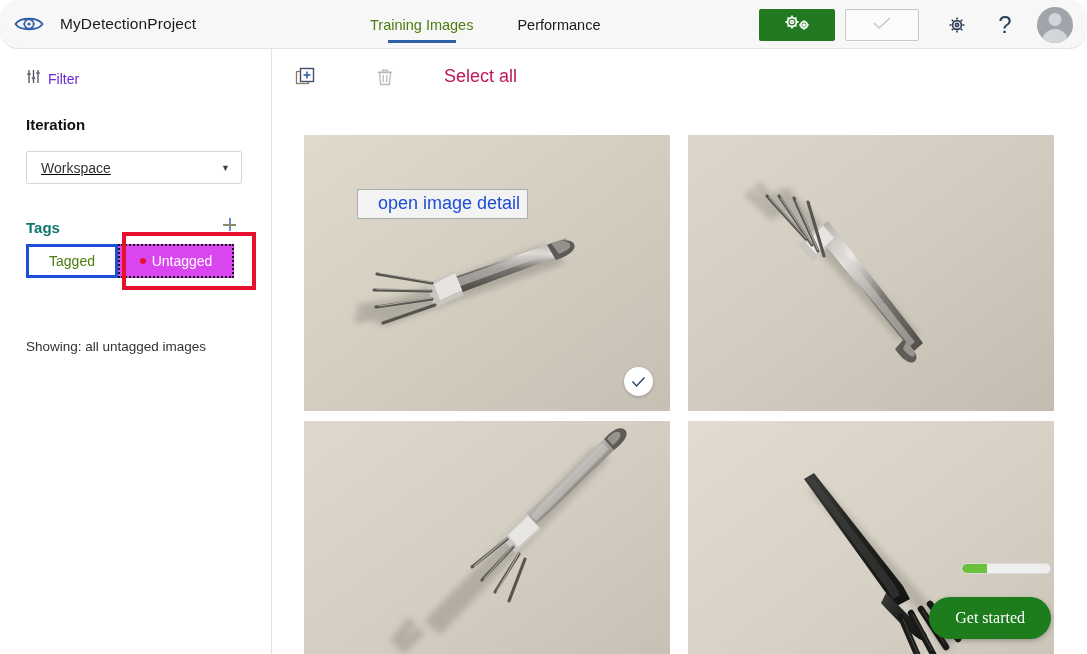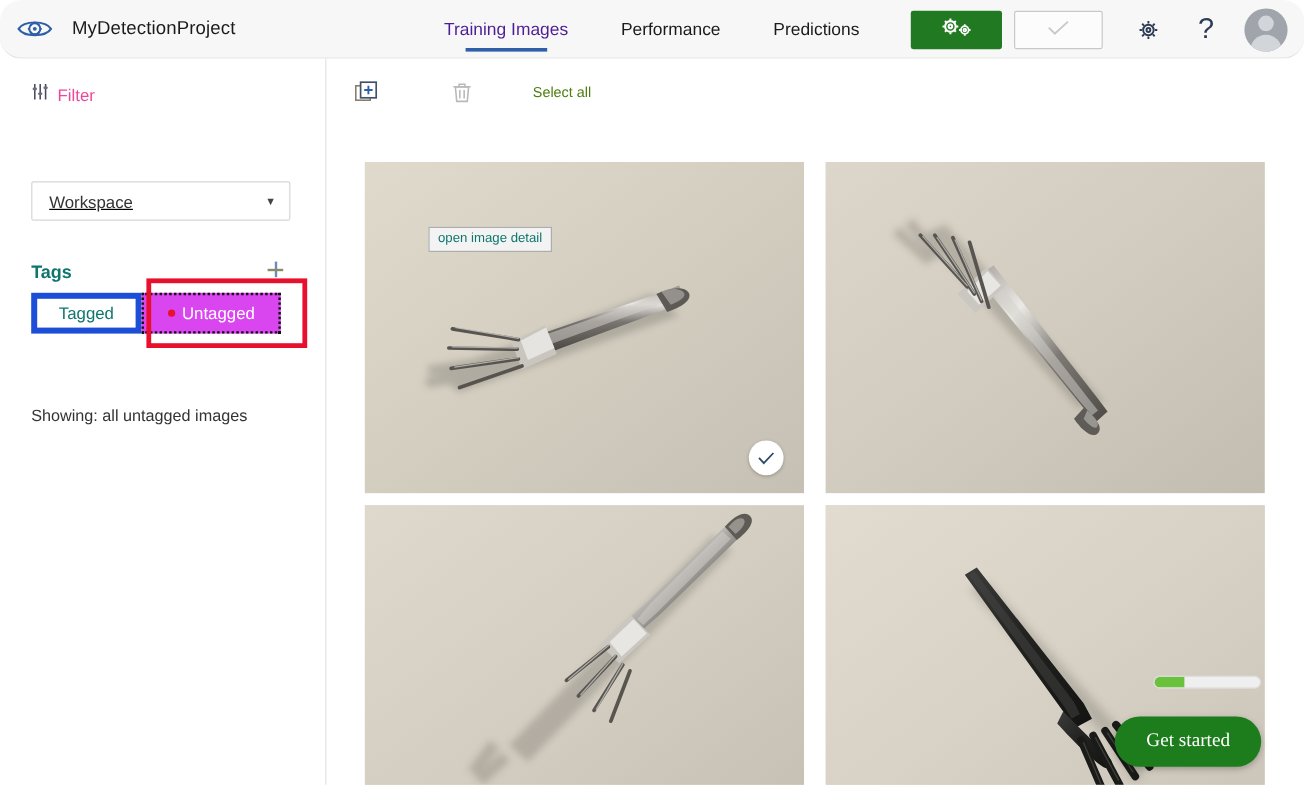--- a/index.html
+++ b/index.html
@@ -26,21 +26,21 @@
 
   .nav-tabs {
     position: absolute; left: 348px; top: 0; height: 49px;
     display: flex; align-items: stretch; gap: 0;
   }
   .tab {
     position: relative; display: flex; align-items: center; justify-content: center;
     padding: 0 22px; font-size: 14.5px; color: #1b1b1b; cursor: pointer;
     white-space: nowrap;
   }
-  .tab.active { color: #4c1d95; }
+  .tab.active { color: #4d7c0f; }
   .tab.active::after {
     content: ""; position: absolute; left: 50%; transform: translateX(-50%);
     bottom: 6px; width: 68px; height: 3px; background: #2f5fa8;
   }
 
   .header-actions {
     position: absolute; right: 0; top: 0; height: 49px;
     display: flex; align-items: center; gap: 0;
   }
   .btn-train {
@@ -64,39 +64,39 @@
     width: 13px; height: 13px; border-radius: 50%; background: #d2d5d9; }
   .avatar .body { position: absolute; left: 50%; transform: translateX(-50%); top: 22px;
     width: 26px; height: 20px; border-radius: 13px 13px 0 0; background: #d2d5d9; }
 
   
   .sidebar {
     position: absolute; left: 0; top: 49px; width: 272px; height: 605px;
     background: #ffffff; border-right: 1px solid #e3e3e3;
   }
   .filter-row { display: flex; align-items: center; margin: 20px 0 0 26px; cursor: pointer; }
-  .filter-label { font-size: 14px; color: #ec4899; margin-left: 7px; }
+  .filter-label { font-size: 14px; color: #6d28d9; margin-left: 7px; }
   .section-title { margin: 28px 0 0 26px; font-size: 15px; color: #111; font-weight: bold; }
   .iteration-select {
     position: absolute; left: 26px; top: 102px; width: 216px; height: 33px;
     border: 1px solid #d6d6d6; border-radius: 2px; background: #fff;
     display: flex; align-items: center; cursor: pointer; text-decoration: underline;
   }
   .iteration-select .val { margin-left: 14px; font-size: 14px; color: #333; }
   .iteration-select .caret {
     position: absolute; right: 11px; top: 50%; transform: translateY(-50%);
     font-size: 9px; color: #444;
   }
   .tags-title { position: absolute; left: 26px; top: 170px; font-size: 15px; color: #0f766e; font-weight: bold; }
   .tag-toggle-group { position: absolute; left: 26px; top: 195px; display: flex; }
   .tag-btn {
     height: 34px; display: flex; align-items: center; justify-content: center;
     font-size: 14px; cursor: pointer; padding: 0 14px;
   }
-  .tag-btn.off { width: 92px; background: #fff; border: 5px solid #1d4ed8; color: #0f766e; }
+  .tag-btn.off { width: 92px; background: #fff; border: 3px solid #1d4ed8; color: #4d7c0f; }
   .tag-btn.on {
     width: 116px; background: #d946ef; color: #fff;
     border: 2px dotted #111; outline: none;
   }
   .tag-dot { width: 6px; height: 6px; border-radius: 50%; background: #e8112d; margin-right: 6px; flex: none; }
   .showing-text { position: absolute; left: 26px; top: 290px; font-size: 13.5px; color: #333; }
 
   
   .anno-box {
     position: absolute; left: 122px; top: 232px; width: 134px; height: 58px;
@@ -105,35 +105,35 @@
   .crosshair { position: absolute; left: 223px; top: 218px; width: 13px; height: 13px; pointer-events: none; }
   .crosshair::before { content:""; position:absolute; left:6px; top:0; width:2px; height:13px; background:#6a8bbd; }
   .crosshair::after  { content:""; position:absolute; left:0; top:6px; width:13px; height:2px; background:#8a8a6a; }
 
   
   .main { position: absolute; left: 273px; top: 49px; width: 814px; height: 605px; background: #fff; }
   .toolbar { position: absolute; left: 0; top: 0; width: 814px; height: 55px; display: flex; align-items: center; }
   .tb-icon { width: 34px; height: 34px; display: flex; align-items: center; justify-content: center; cursor: pointer; }
   .tb-icon.add { margin-left: 15px; }
   .tb-icon.del { margin-left: 46px; }
-  .select-all { margin-left: 42px; font-size: 12px; color: #4d7c0f; cursor: pointer; }
+  .select-all { margin-left: 42px; font-size: 18px; color: #be185d; cursor: pointer; }
 
   .grid {
     position: absolute; left: 31px; top: 86px; width: 750px;
     display: grid; grid-template-columns: 366px 366px; gap: 10px 18px;
   }
   .thumb {
     position: relative; width: 366px; height: 276px; overflow: hidden;
     background: #d9d3c8; cursor: pointer;
   }
   .photo { position: absolute; inset: 0; }
   .tooltip {
     position: absolute; left: 53px; top: 54px;
     background: #f3f3f3; border: 1px solid #adadad;
-    font-size: 11px; color: #0f766e; padding: 3px 7px 4px 7px; white-space: nowrap;
+    font-size: 18px; color: #1d4ed8; padding: 3px 7px 4px 20px; white-space: nowrap;
     z-index: 5;
   }
   .check-badge {
     position: absolute; right: 17px; bottom: 15px; width: 29px; height: 29px;
     border-radius: 50%; background: #fff; display: flex; align-items: center; justify-content: center;
     box-shadow: 0 1px 3px rgba(0,0,0,.25); cursor: pointer; z-index: 5;
   }
 
   
   .progress-track {
@@ -175,23 +175,20 @@
       </span>
       <span class="project-title">MyDetectionProject</span>
     </div>
 
     <div class="nav-tabs">
       <div class="tab active">
         <span>Training Images</span>
       </div>
       <div class="tab">
         <span>Performance</span>
-      </div>
-      <div class="tab">
-        <span>Predictions</span>
       </div>
     </div>
 
     <div class="header-actions">
       <button class="btn-train">
         <span>
           <svg width="34" height="20" viewBox="0 0 34 20">
             <g fill="none" stroke="#ffffff" stroke-width="1.7">
               <circle cx="12" cy="9" r="4.4"></circle>
               <circle cx="12" cy="9" r="1.5"></circle>
@@ -261,20 +258,21 @@
           <g fill="#6c6c7c">
             <rect x="1.2" y="4" width="3.6" height="2.2" rx="1"></rect>
             <rect x="5.7" y="8" width="3.6" height="2.2" rx="1"></rect>
             <rect x="10.2" y="3" width="3.6" height="2.2" rx="1"></rect>
           </g>
         </svg>
       </span>
       <span class="filter-label">Filter</span>
     </div>
 
+    <div class="section-title">Iteration</div>
 
     <div class="iteration-select">
       <span class="val">Workspace</span>
       <span class="caret">▼</span>
     </div>
 
     <div class="tags-title">Tags</div>
 
     <div class="tag-toggle-group">
       <div class="tag-btn off">

